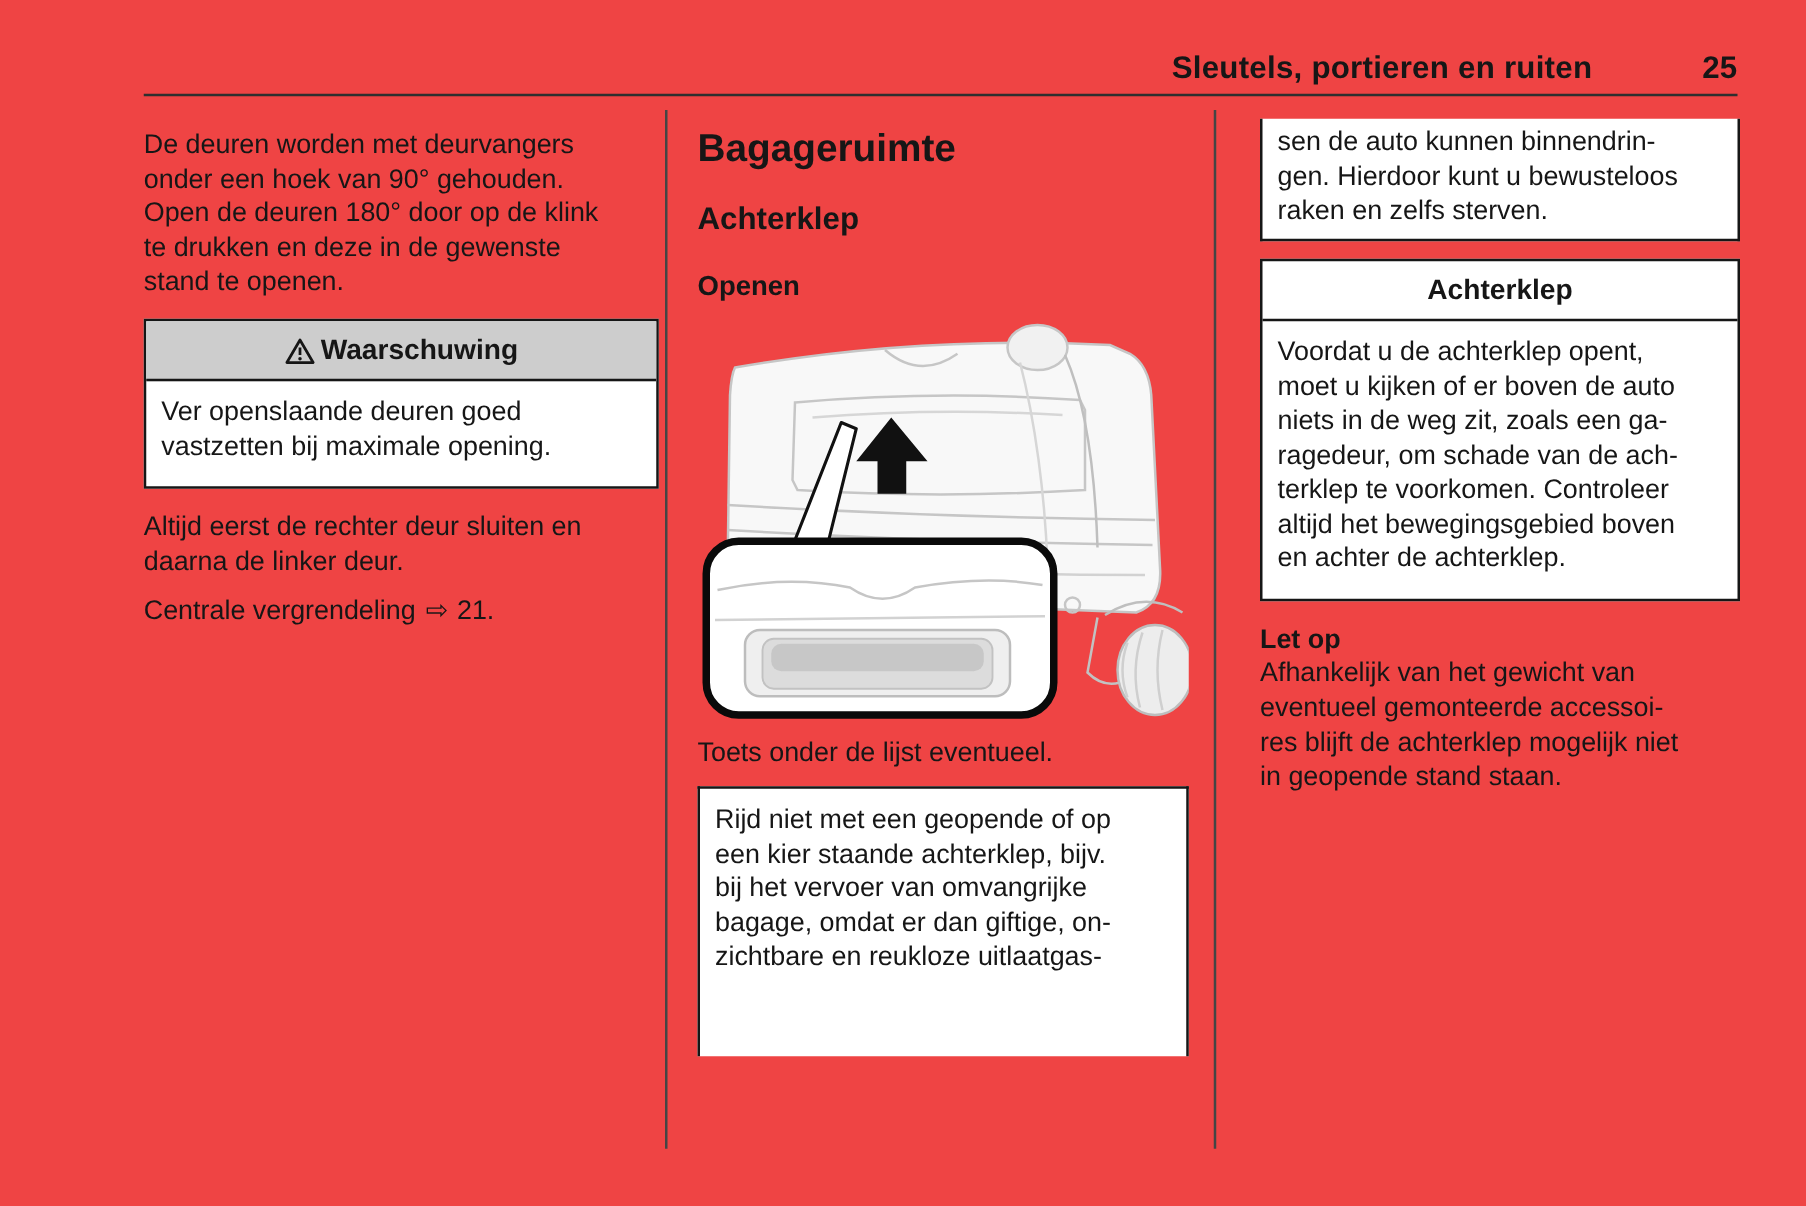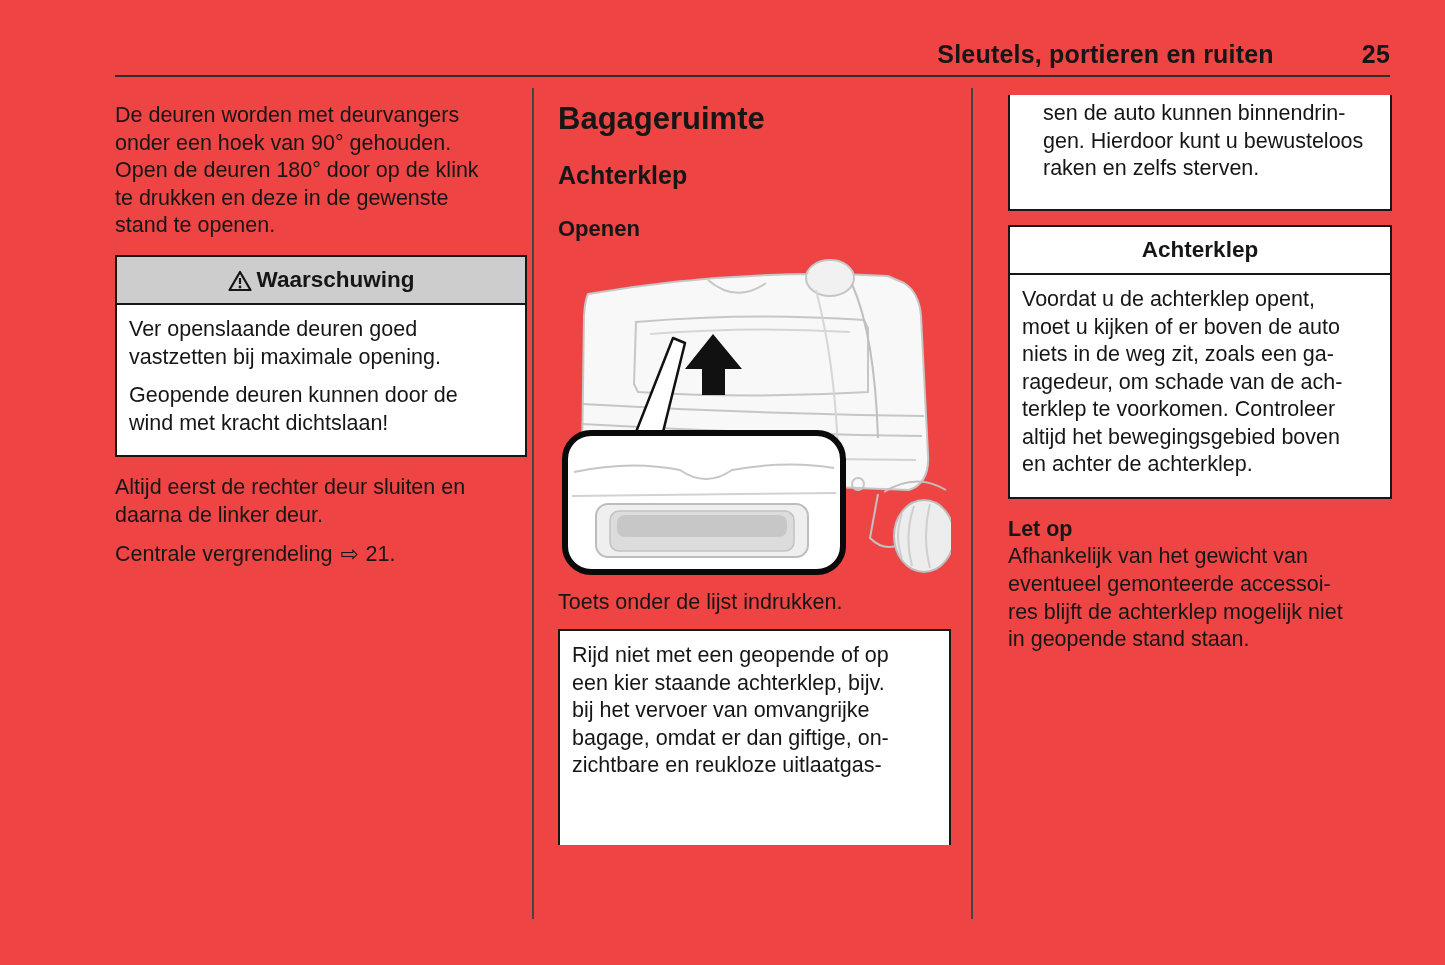--- a/index.html
+++ b/index.html
@@ -34,21 +34,21 @@
   .alert-header {
     display:flex; justify-content:center; align-items:center; gap:5px;
     font-size:22.5px; font-weight:bold; padding:9px 6px;
     border-bottom:2px solid #161616;
   }
   .alert-header.gray { background:#cdcdcd; }
   .alert-body { padding:11px 12px 18px 12px; }
   .alert-body p + p { margin-top:11px; }
   .cut-bottom { border-bottom:none; height:216px; overflow:hidden; }
   .cut-top { border:2px solid #161616; border-top:none; margin-top:0; }
-  .cont-body { padding:5px 12px 26px 12px;margin-left:21px; }
+  .cont-body { padding:5px 12px 8px 12px; }
 
   .tri-icon { display:inline-block; width:24px; height:22px; position:relative; top:1px; }
 
   .figure-wrap { margin-top:15px; width:393px; height:322px; }
   .caption { margin-top:11px; }
 
   .ref-line { margin-top:12px; }
   .ref-arrow { margin:0 7px 0 8px; }
 
   .note-label { font-weight:bold; margin-top:17px; }
@@ -81,22 +81,20 @@
             <path d="M12 2 L22.5 20 H1.5 Z" fill="none" stroke="#161616" stroke-width="2.2" stroke-linejoin="round"></path>
             <line x1="12" y1="8" x2="12" y2="14" stroke="#161616" stroke-width="2.2"></line>
             <circle cx="12" cy="17" r="1.4" fill="#161616"></circle>
           </svg>
         </span>
         <span>Waarschuwing</span>
       </div>
       <div class="alert-body">
         <p class="body-text">Ver openslaande deuren goed
 vastzetten bij maximale opening.</p>
-        <p class="body-text">Geopende deuren kunnen door de
-wind met kracht dichtslaan!</p>
       </div>
     </div>
 
     <p class="body-text" style="margin-top:17px;">Altijd eerst de rechter deur sluiten en
 daarna de linker deur.</p>
 
     <p class="ref-line">
       <span>Centrale vergrendeling</span><span class="ref-arrow">⇨</span><span>21.</span>
     </p>
   </div>
@@ -135,21 +133,21 @@
           <rect x="7" y="177" width="278" height="139" rx="26" fill="#ffffff" stroke="#0a0a0a" stroke-width="6"></rect>
           <path d="M16,216 Q72,204 122,214 Q148,232 174,214 Q230,204 276,212" fill="none" stroke="#c6c6c6" stroke-width="2"></path>
           <path d="M14,240 L278,237" fill="none" stroke="#d2d2d2" stroke-width="2"></path>
           <rect x="38" y="248" width="212" height="53" rx="12" fill="#efefef" stroke="#bdbdbd" stroke-width="2"></rect>
           <rect x="52" y="255" width="184" height="40" rx="9" fill="#dcdcdc" stroke="#c2c2c2" stroke-width="1.5"></rect>
           <rect x="59" y="259" width="170" height="22" rx="8" fill="#c7c7c7"></rect>
         </g>
       </svg>
     </div>
 
-    <p class="caption">Toets onder de lijst indrukken.</p>
+    <p class="caption">Toets onder de lijst eventueel.</p>
 
     <div class="alert-box cut-bottom" style="margin-top:13px;">
       <div class="alert-body">
         <p class="body-text">Rijd niet met een geopende of op
 een kier staande achterklep, bijv.
 bij het vervoer van omvangrijke
 bagage, omdat er dan giftige, on-
 zichtbare en reukloze uitlaatgas-</p>
       </div>
     </div>

